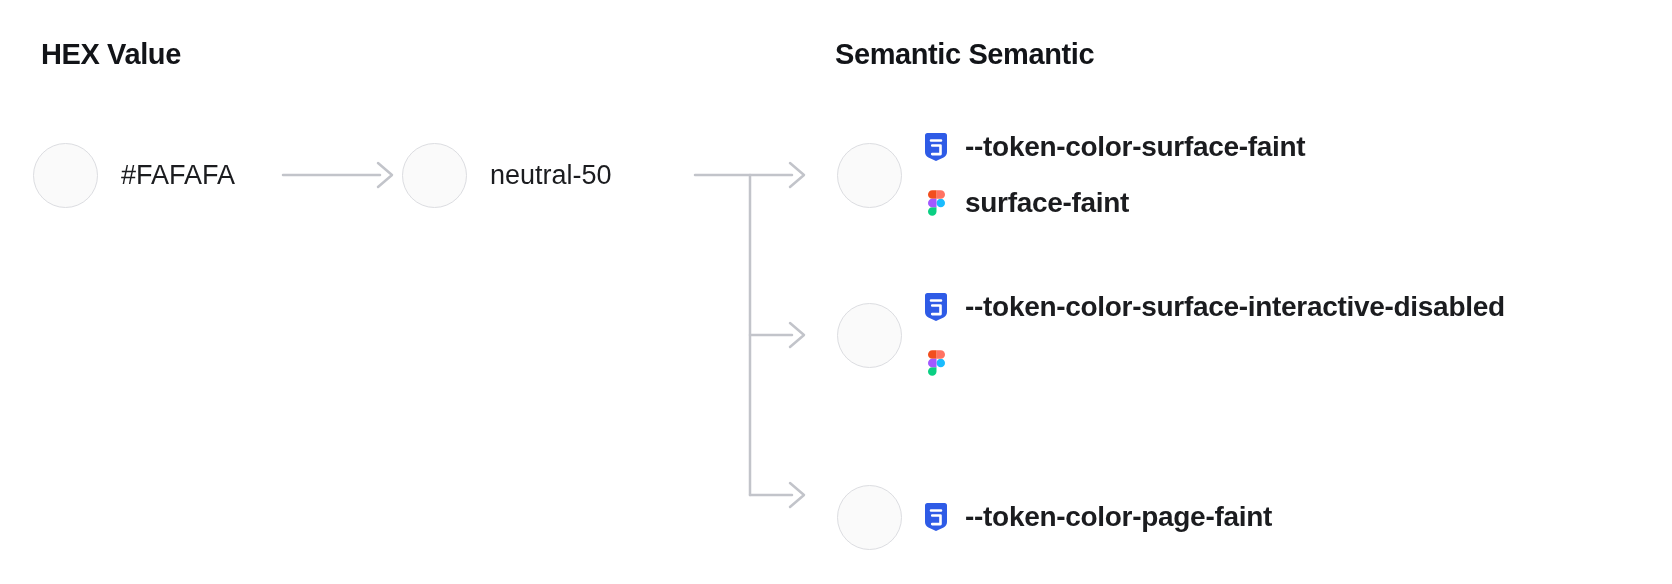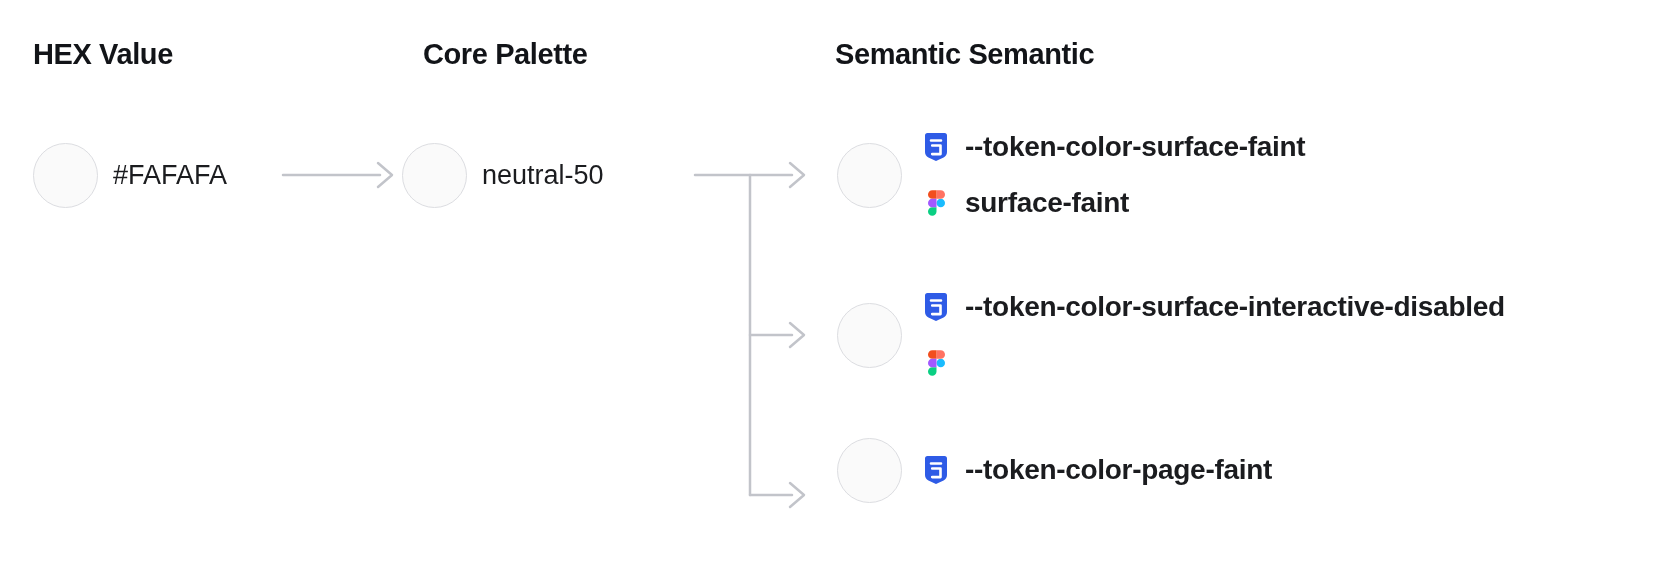--- a/index.html
+++ b/index.html
@@ -23,20 +23,21 @@
     letter-spacing: -0.4px;
     color: var(--c-text_heading, #121418);
     white-space: nowrap;
   }
   .node {
     position: absolute;
     top: 143px;
     height: 65px;
     display: flex;
     align-items: center;
+    gap: 8px;
   }
   .swatch {
     width: 65px;
     height: 65px;
     border-radius: 50%;
     background: var(--c-swatch_fill, #FAFAFA);
     border: 1.5px solid var(--c-swatch_border, #DCDDE1);
     box-sizing: border-box;
     flex: 0 0 auto;
   }
@@ -92,22 +93,21 @@
     letter-spacing: -0.3px;
     color: var(--c-text_body, #1B1C1F);
     white-space: nowrap;
   }
 </style>
 </head>
 <body>
 
 <div class="canvas">
 
-  <div class="col-header" style="left:33px">HEX Value</div>
-  <div class="col-header" style="left:423px">Core Palette</div>
+  <div class="col-header" style="left:41px">HEX Value</div>
   <div class="col-header" style="left:835px">Semantic Semantic</div>
 
   <div class="node" style="left:33px">
     <span class="swatch"></span>
     <span class="node-label">#FAFAFA</span>
   </div>
 
   <div class="node" style="left:402px">
     <span class="swatch"></span>
     <span class="node-label">neutral-50</span>
@@ -173,21 +173,21 @@
             <path d="M0 47.5A9.5 9.5 0 0 1 9.5 38H19v9.5a9.5 9.5 0 1 1-19 0z" fill="#0ACF83"></path>
             <path d="M19 0v19h9.5a9.5 9.5 0 1 0 0-19H19z" fill="#FF7262"></path>
             <path d="M0 9.5A9.5 9.5 0 0 0 9.5 19H19V0H9.5A9.5 9.5 0 0 0 0 9.5z" fill="#F24E1E"></path>
             <path d="M0 28.5A9.5 9.5 0 0 0 9.5 38H19V19H9.5A9.5 9.5 0 0 0 0 28.5z" fill="#A259FF"></path>
           </svg>
         </span>
       </div>
     </div>
   </div>
 
-  <div class="semantic-entry" style="top:422px">
+  <div class="semantic-entry" style="top:469px">
     <span class="swatch"></span>
     <div class="entry-lines">
       <div class="token-line">
         <span class="icon-slot">
           <svg width="24" height="31" viewBox="0 0 24 30">
             <path d="M3.5 0.5h17a2.5 2.5 0 0 1 2.5 2.5v16.5c0 2.3-1.3 4.4-3.4 5.4L12 28.4l-7.6-3.5c-2.1-1-3.4-3.1-3.4-5.4V3A2.5 2.5 0 0 1 3.5 0.5Z" fill="#2E5BE6"></path>
             <path d="M7 8 H17 M8.2 13 h8.3 v8.6 h-8.3" fill="none" stroke="#FFFFFF" stroke-width="2.6" stroke-linecap="round" stroke-linejoin="round"></path>
           </svg>
         </span>
         <span class="token-text">--token-color-page-faint</span>

